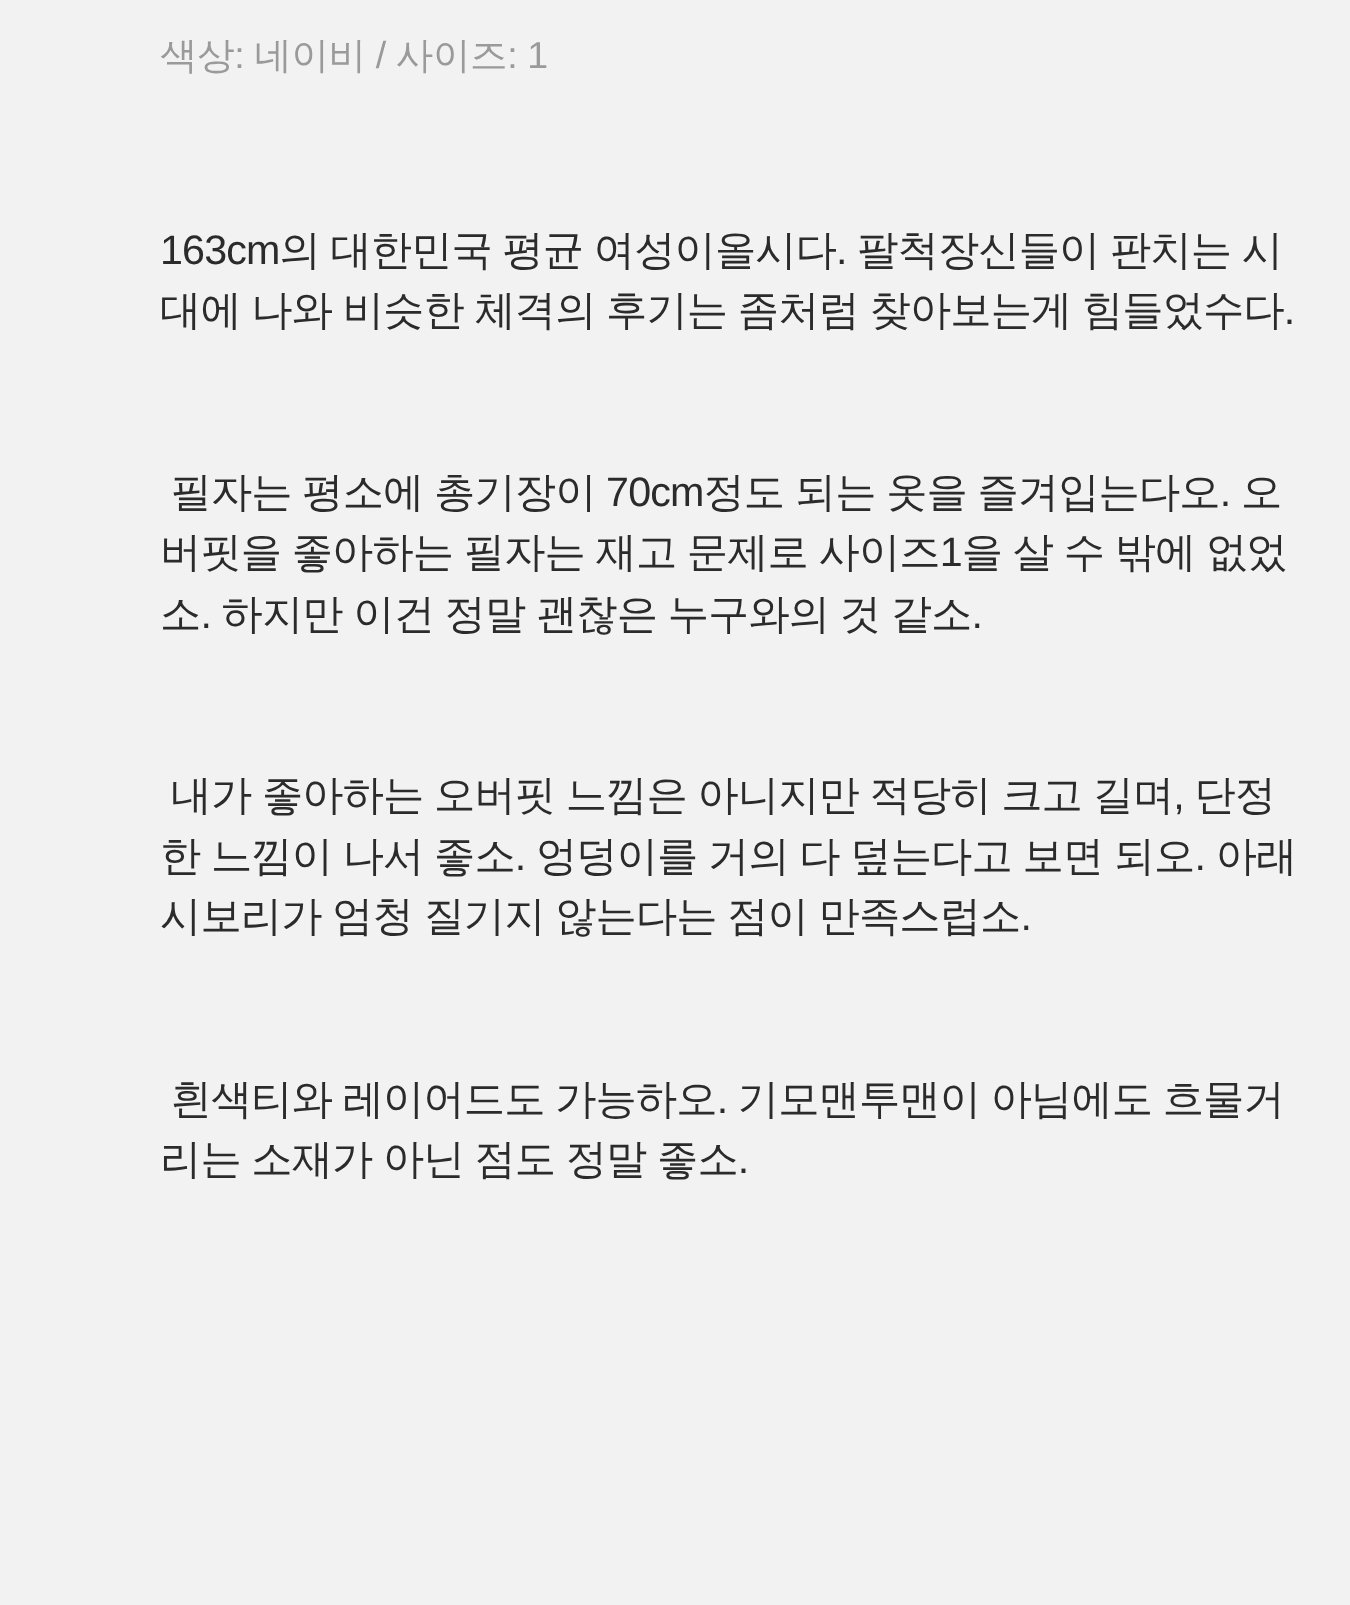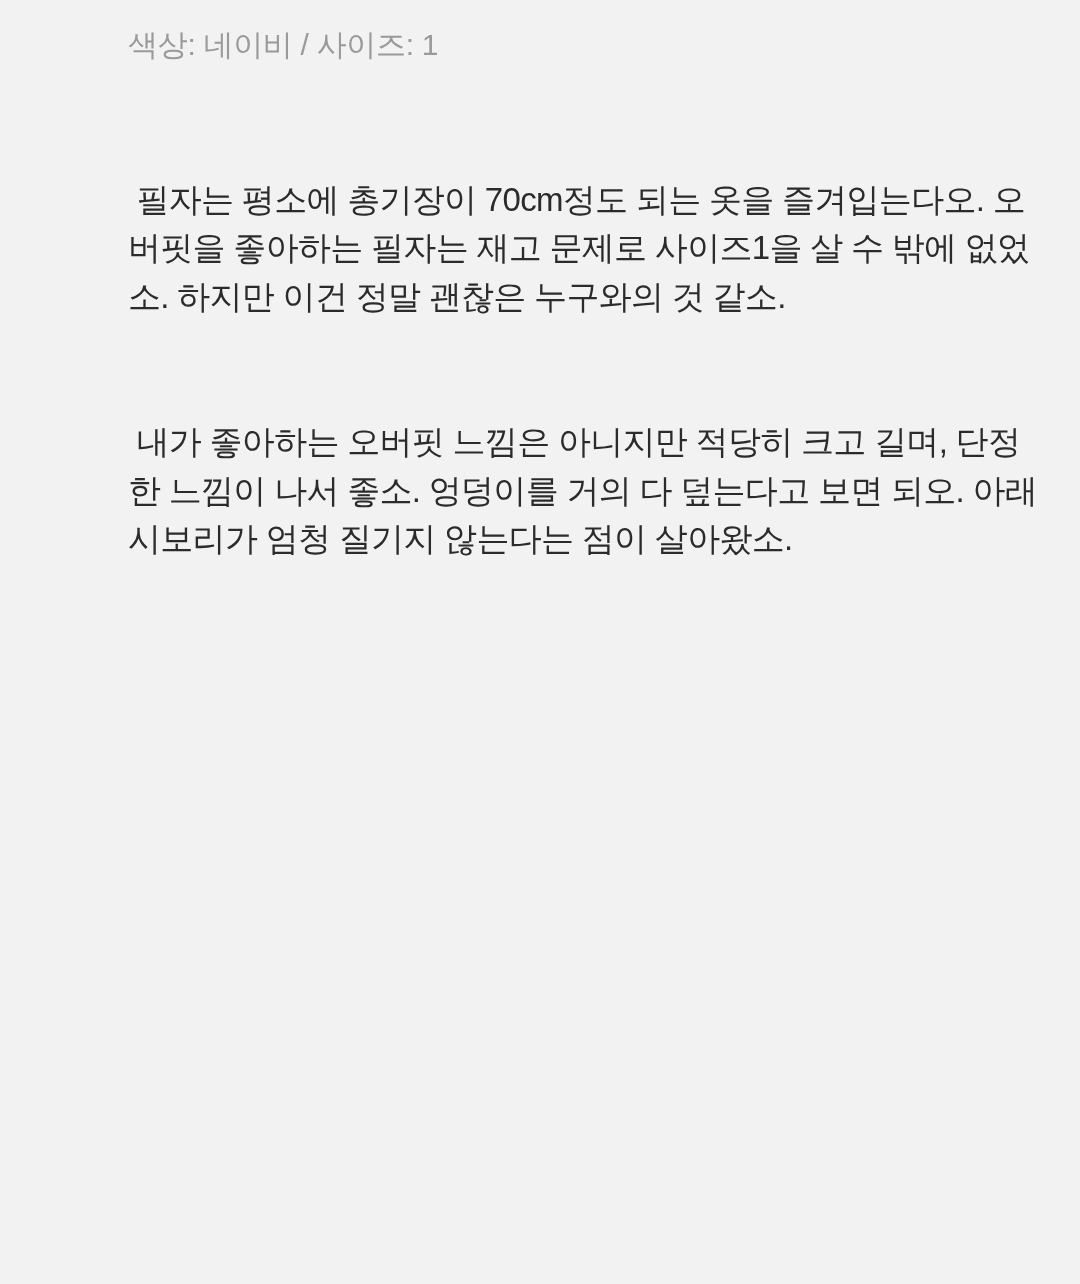--- a/index.html
+++ b/index.html
@@ -47,17 +47,19 @@
   .para.spacer-before {
     margin-top: 47px;
   }
 </style>
 </head>
 <body>
 
 <div class="review-page">
   <div class="option-line">색상: 네이비 / 사이즈: 1</div>
   <div class="review-body">
+    <p class="para">163cm의 대한민국 평균 여성이올시다. 팔척장신들이 판치는 시대에 나와 비슷한 체격의 후기는 좀처럼 찾아보는게 힘들었수다.</p>
     <p class="para"> 필자는 평소에 총기장이 70cm정도 되는 옷을 즐겨입는다오. 오버핏을 좋아하는 필자는 재고 문제로 사이즈1을 살 수 밖에 없었소. 하지만 이건 정말 괜찮은 누구와의 것 같소.</p>
-    <p class="para"> 내가 좋아하는 오버핏 느낌은 아니지만 적당히 크고 길며, 단정한 느낌이 나서 좋소. 엉덩이를 거의 다 덮는다고 보면 되오. 아래 시보리가 엄청 질기지 않는다는 점이 살아왔소.</p>
+    <p class="para"> 내가 좋아하는 오버핏 느낌은 아니지만 적당히 크고 길며, 단정한 느낌이 나서 좋소. 엉덩이를 거의 다 덮는다고 보면 되오. 아래 시보리가 엄청 질기지 않는다는 점이 만족스럽소.</p>
+    <p class="para"> 흰색티와 레이어드도 가능하오. 기모맨투맨이 아님에도 흐물거리는 소재가 아닌 점도 정말 좋소.</p>
     
   </div>
 </div>
 
 </body></html>

